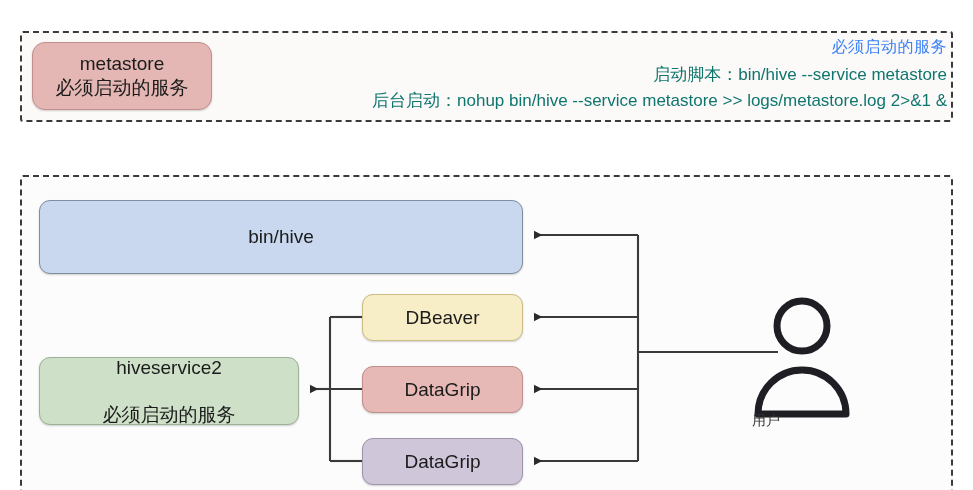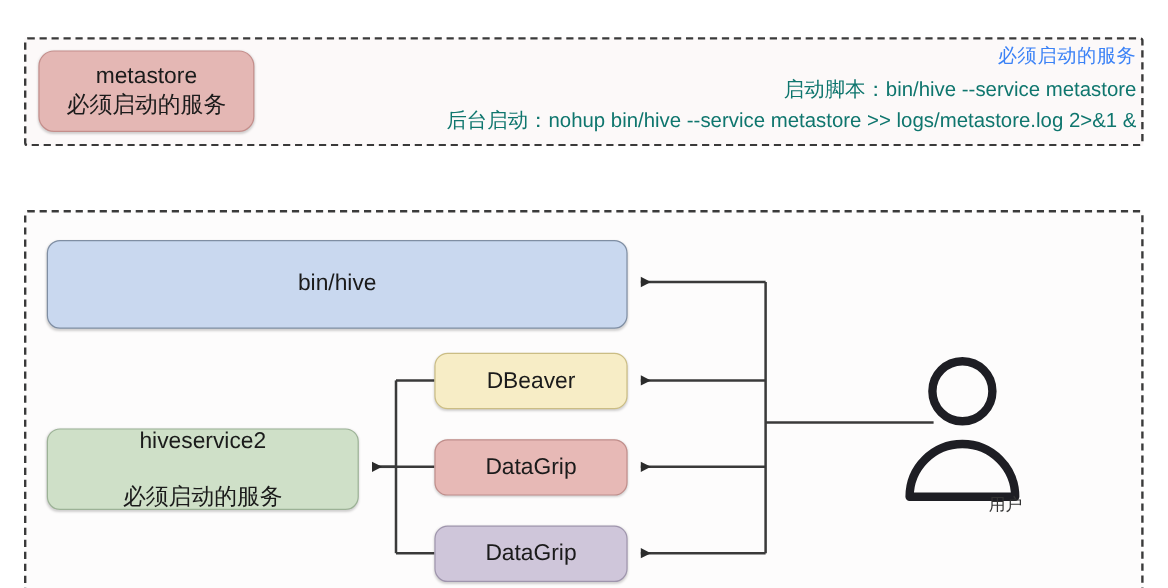--- a/index.html
+++ b/index.html
@@ -132,21 +132,21 @@
     left: 752px;
     top: 296px;
     width: 100px;
     height: 130px;
   }
   #user-label {
     position: absolute;
     left: 752px;
     top: 412px;
     width: 100px;
-    text-align: right;
+    text-align: left;
     font-size: 14px;
     color: #333;
   }
 </style>
 </head>
 <body>
 
 <div id="stage">
 
   <div class="dashed-box" id="metastore-panel">

